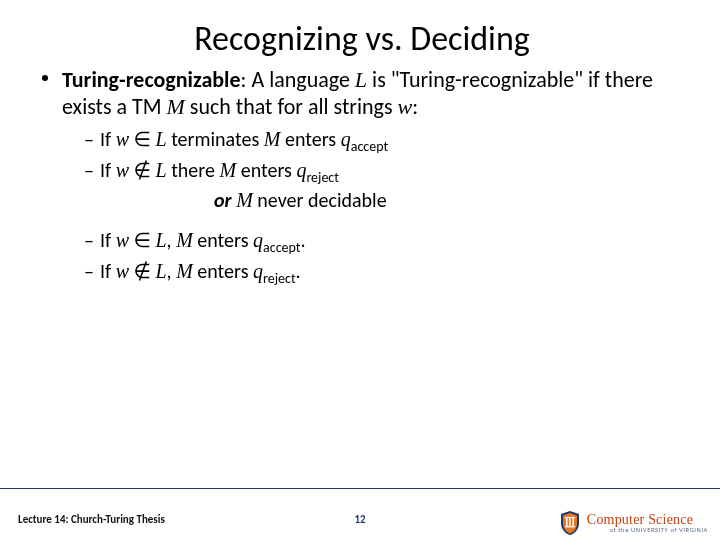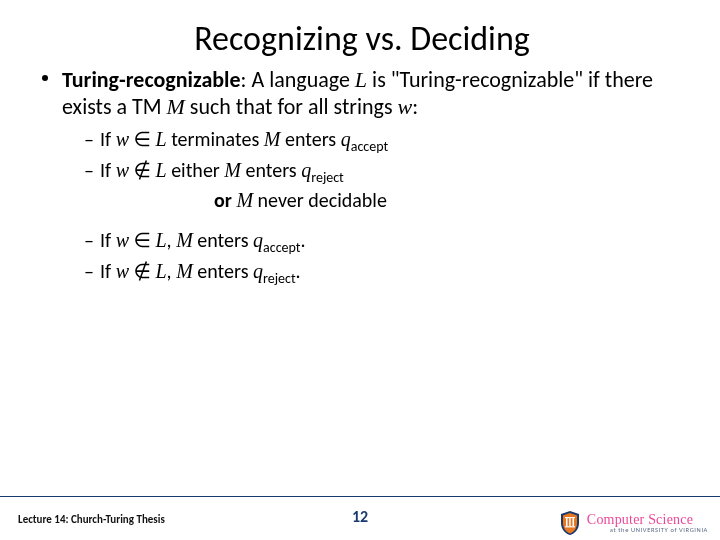--- a/index.html
+++ b/index.html
@@ -50,64 +50,64 @@
     margin-bottom: 2px;
   }
   .sub-item .dash {
     position: absolute;
     left: 0;
     top: 0;
   }
   .orline {
     padding-left: 130px;
   }
-  .orline .orw { font-weight: 700; }
+  .orline .orw { font-style: italic; font-weight: 700; }
   sub { font-size: 0.7em; font-style: normal; }
   .footer {
     position: absolute;
     left: 0;
     bottom: 0;
     width: 720px;
-    height: 44px;
+    height: 52px;
     border-top: 1.5px solid #1a3a6e;
   }
   .foot-left {
     position: absolute;
     left: 18px;
     bottom: 14px;
     font-size: 11px;
     font-weight: 700;
     color: #111;
   }
   .foot-page {
     position: absolute;
     left: 50%;
     transform: translateX(-50%);
     bottom: 14px;
-    font-size: 16px;
+    font-size: 11px;
     font-weight: 700;
     color: #1a3a6e;
   }
   .logo {
     position: absolute;
     right: 12px;
     bottom: 4px;
     display: flex;
     align-items: center;
     gap: 6px;
   }
   .logo-shield {
     width: 22px;
     height: 26px;
   }
   .logo-text { line-height: 1; }
   .logo-cs {
     font-family: "Times New Roman", serif;
     font-size: 14px;
-    color: #ec4899;
+    color: #c2410c;
     letter-spacing: 0.2px;
   }
   .logo-uva {
     font-size: 6.5px;
     color: #5a6a85;
     letter-spacing: 0.6px;
     margin-left: 23px;
   }
 </style>
 </head>
@@ -121,21 +121,21 @@
     <span class="term">Turing-recognizable</span><span>: A language </span><span class="mi">L</span><span> is "Turing-recognizable" if there exists a TM </span><span class="mi">M</span><span> such that for all strings </span><span class="mi">w</span><span>:</span>
   </div>
 
   <div class="sub-list">
     <div class="sub-item">
       <span class="dash">–</span>
       <span>If </span><span class="mi">w</span><span> ∈ </span><span class="mi">L</span><span> terminates </span><span class="mi">M</span><span> enters </span><span class="mi">q</span><sub>accept</sub>
     </div>
     <div class="sub-item">
       <span class="dash">–</span>
-      <span>If </span><span class="mi">w</span><span> ∉ </span><span class="mi">L</span><span> either </span><span class="mi">M</span><span> enters </span><span class="mi">q</span><sub>reject</sub>
+      <span>If </span><span class="mi">w</span><span> ∉ </span><span class="mi">L</span><span> there </span><span class="mi">M</span><span> enters </span><span class="mi">q</span><sub>reject</sub>
     </div>
     <div class="orline">
       <span class="orw">or</span><span> </span><span class="mi">M</span><span> never decidable</span>
     </div>
   </div>
 
 
   <div class="sub-list">
     <div class="sub-item">
       <span class="dash">–</span>

